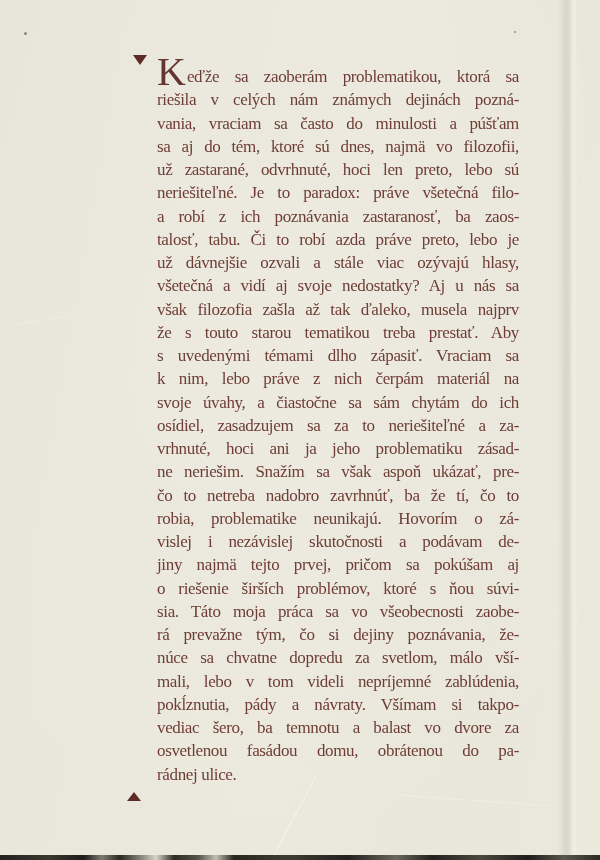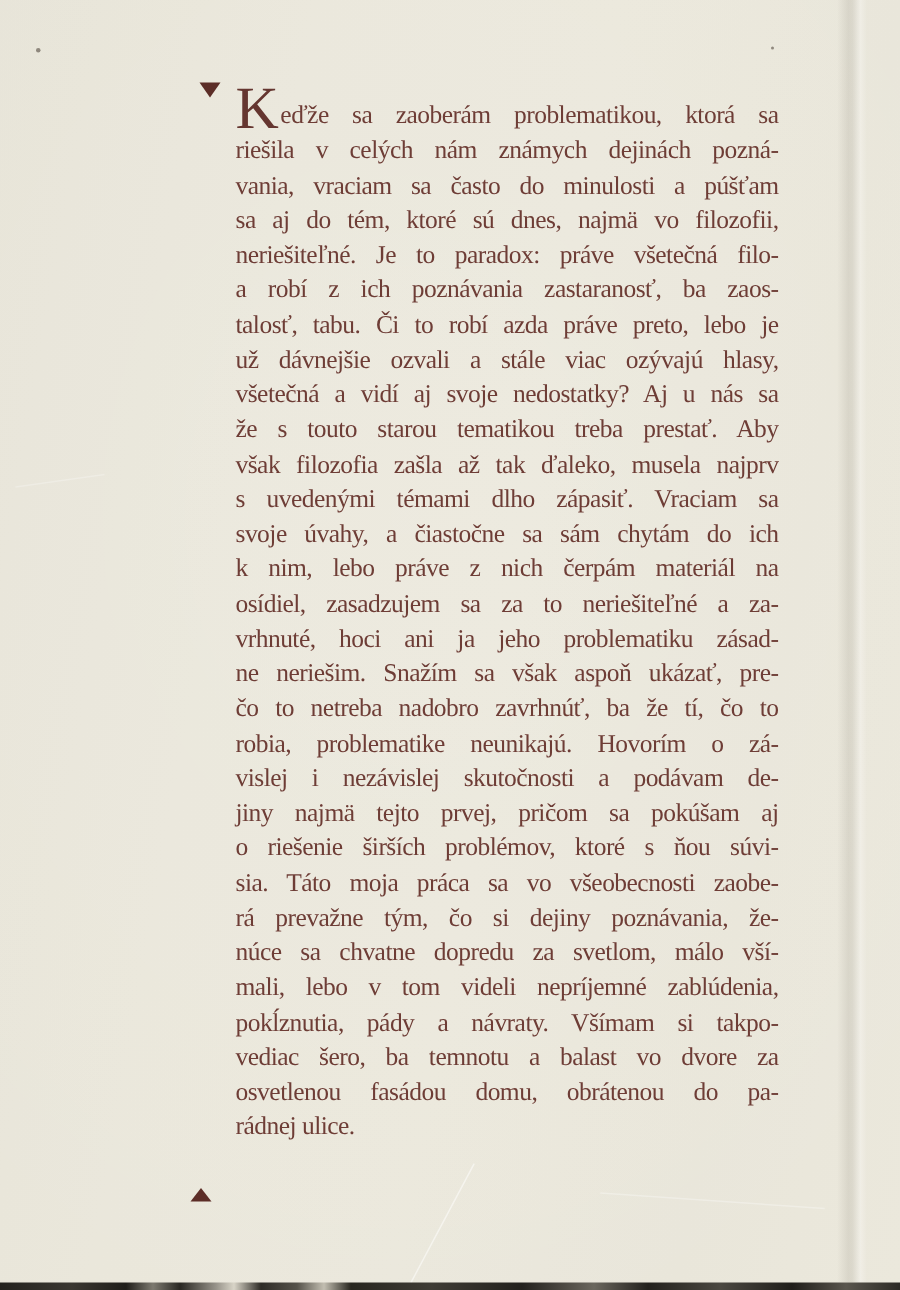--- a/index.html
+++ b/index.html
@@ -130,30 +130,31 @@
   <div class="scratch sc3"></div>
 
   <div class="marker top"></div>
 
   <div class="text-block">
 
   <div class="line"><span class="dropcap">K</span>eďže sa zaoberám problematikou, ktorá sa</div>
       <div class="line">riešila v celých nám známych dejinách pozná-</div>
       <div class="line">vania, vraciam sa často do minulosti a púšťam</div>
       <div class="line">sa aj do tém, ktoré sú dnes, najmä vo filozofii,</div>
+      <div class="line">už zastarané, odvrhnuté, hoci len preto, lebo sú</div>
       <div class="line">neriešiteľné. Je to paradox: práve všetečná filo-</div>
       <div class="line">a robí z ich poznávania zastaranosť, ba zaos-</div>
       <div class="line">talosť, tabu. Či to robí azda práve preto, lebo je</div>
       <div class="line">už dávnejšie ozvali a stále viac ozývajú hlasy,</div>
       <div class="line">všetečná a vidí aj svoje nedostatky? Aj u nás sa</div>
+      <div class="line">však filozofia zašla až tak ďaleko, musela najprv</div>
       <div class="line">že s touto starou tematikou treba prestať. Aby</div>
-      <div class="line">však filozofia zašla až tak ďaleko, musela najprv</div>
       <div class="line">s uvedenými témami dlho zápasiť. Vraciam sa</div>
+      <div class="line">k nim, lebo práve z nich čerpám materiál na</div>
       <div class="line">svoje úvahy, a čiastočne sa sám chytám do ich</div>
-      <div class="line">k nim, lebo práve z nich čerpám materiál na</div>
       <div class="line">osídiel, zasadzujem sa za to neriešiteľné a za-</div>
       <div class="line">vrhnuté, hoci ani ja jeho problematiku zásad-</div>
       <div class="line">ne neriešim. Snažím sa však aspoň ukázať, pre-</div>
       <div class="line">čo to netreba nadobro zavrhnúť, ba že tí, čo to</div>
       <div class="line">robia, problematike neunikajú. Hovorím o zá-</div>
       <div class="line">vislej i nezávislej skutočnosti a podávam de-</div>
       <div class="line">jiny najmä tejto prvej, pričom sa pokúšam aj</div>
       <div class="line">o riešenie širších problémov, ktoré s ňou súvi-</div>
       <div class="line">sia. Táto moja práca sa vo všeobecnosti zaobe-</div>
       <div class="line">rá prevažne tým, čo si dejiny poznávania, že-</div>

